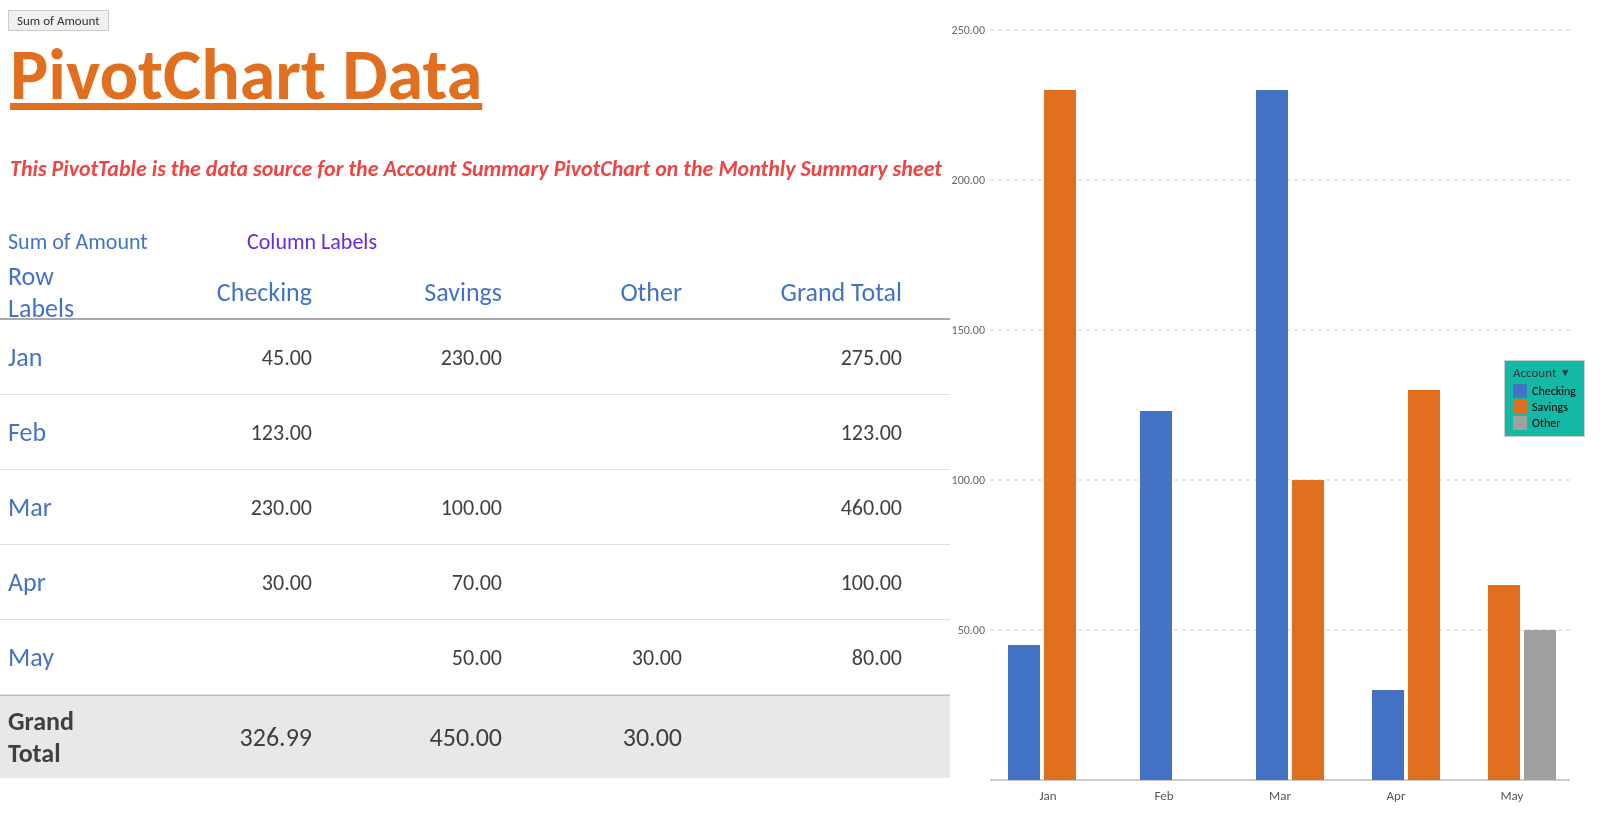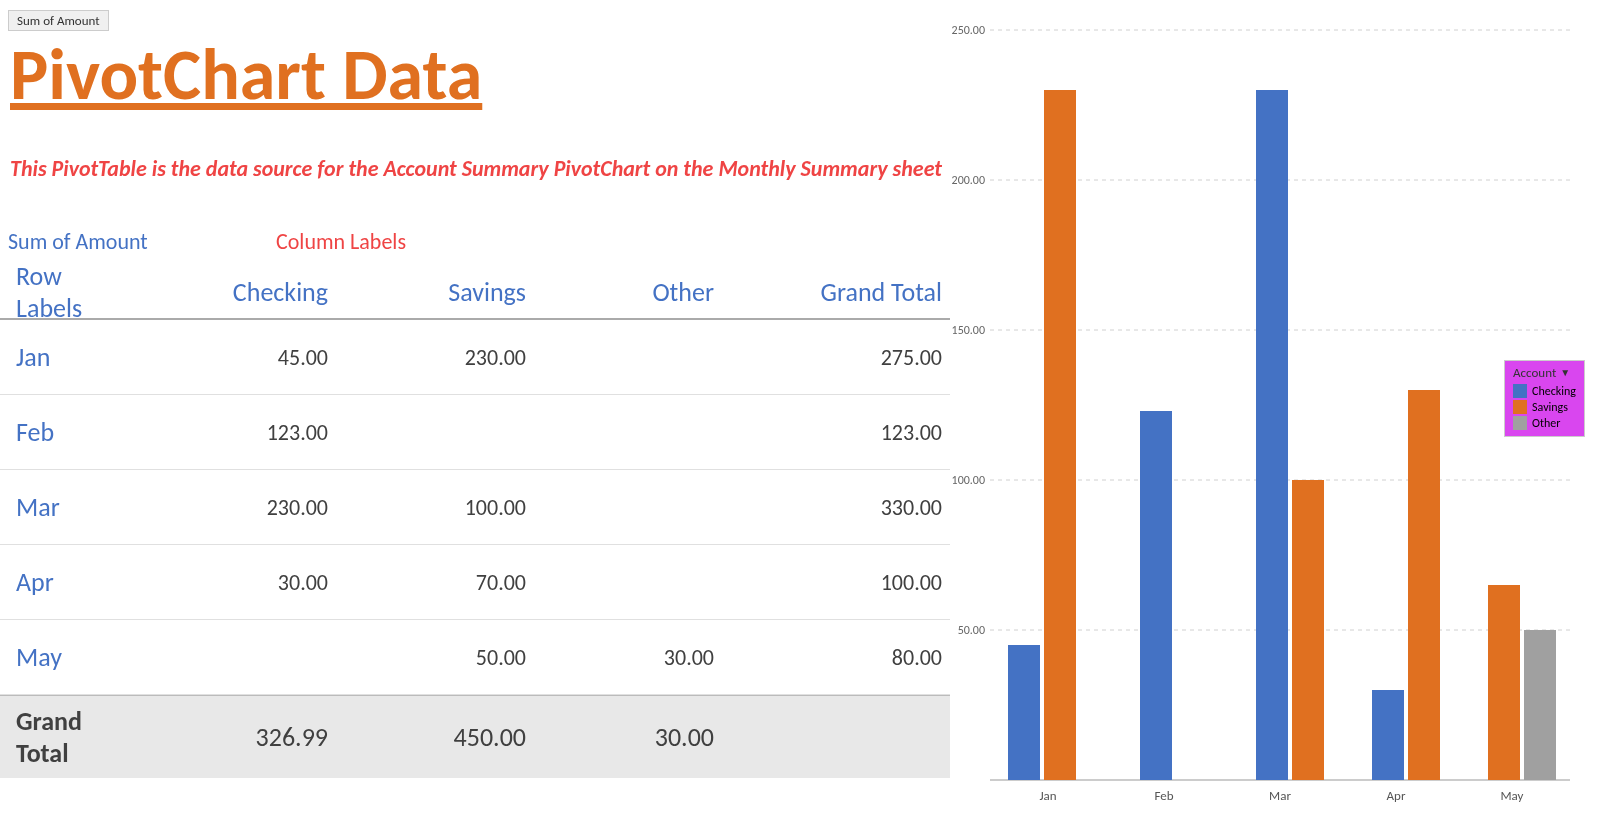--- a/index.html
+++ b/index.html
@@ -24,21 +24,20 @@
       height: 83px;
       align-items: center;
       background: #e8e8e8;
       border-top: 1px solid #bbb;
     }
 
     .cell {
       display: flex;
       align-items: center;
       padding: 0 8px;
-      margin-left: 8px;
     }
 
     .col-row-labels { width: 130px; }
     .col-checking { width: 190px; justify-content: flex-end; }
     .col-savings { width: 190px; justify-content: flex-end; }
     .col-other { width: 180px; justify-content: flex-end; }
     .col-grand-total { width: 220px; justify-content: flex-end; }
 
     .header-text {
       font-size: 26px;
@@ -110,23 +109,23 @@
       top: 228px;
       left: 8px;
       font-size: 22px;
       color: #4472c4;
     }
 
     
     .column-labels-label {
       position: absolute;
       top: 228px;
-      left: 276px;
+      left: 247px;
       font-size: 22px;
-      color: #ef4444;
+      color: #6d28d9;
     }
 
     
     .chart-container {
       position: absolute;
       top: 0;
       left: 950px;
       width: 640px;
       height: 835px;
       text-decoration: underline;
@@ -139,21 +138,21 @@
       left: 0;
       width: 640px;
       height: 835px;
     }
 
     
     .legend {
       position: absolute;
       top: 360px;
       right: 5px;
-      background: #d946ef;
+      background: #14b8a6;
       border: 1px solid #ccc;
       padding: 4px 8px;
       font-size: 13px;
     }
 
     .legend-title {
       display: flex;
       align-items: center;
       font-size: 13px;
       color: #333;
@@ -266,21 +265,21 @@
     <div class="cell col-checking">
         <span class="data-text">230.00</span>
       </div>
     <div class="cell col-savings">
         <span class="data-text">100.00</span>
       </div>
     <div class="cell col-other">
         <span class="data-text"></span>
       </div>
     <div class="cell col-grand-total">
-        <span class="data-text">330.00</span>
+        <span class="data-text">460.00</span>
       </div>
   </div>
 
   <div class="pivot-row">
     <div class="cell col-row-labels">
         <span class="row-label-text">Apr</span>
       </div>
     <div class="cell col-checking">
         <span class="data-text">30.00</span>
       </div>

